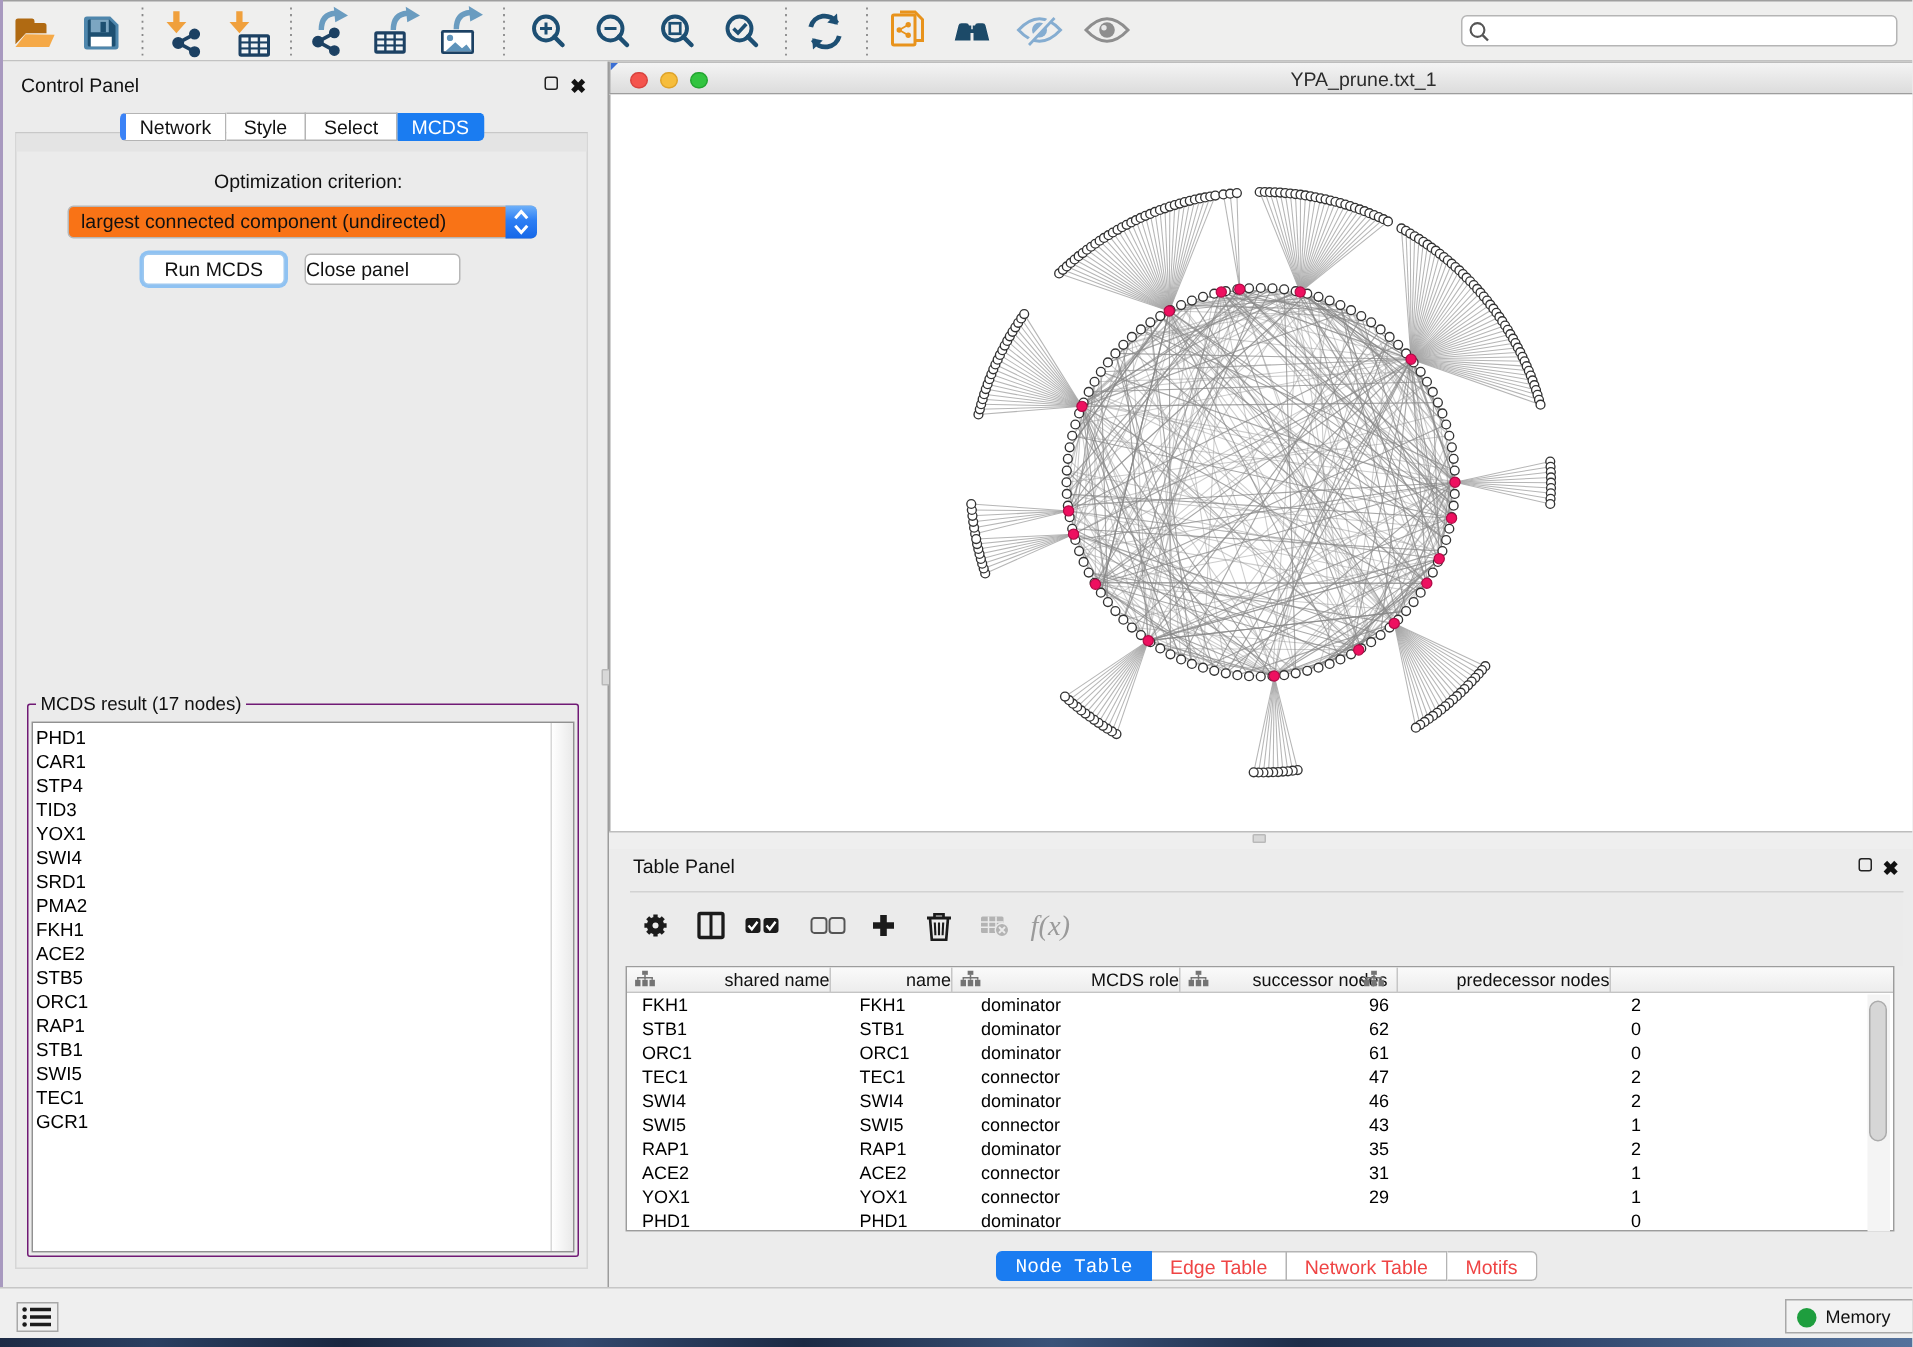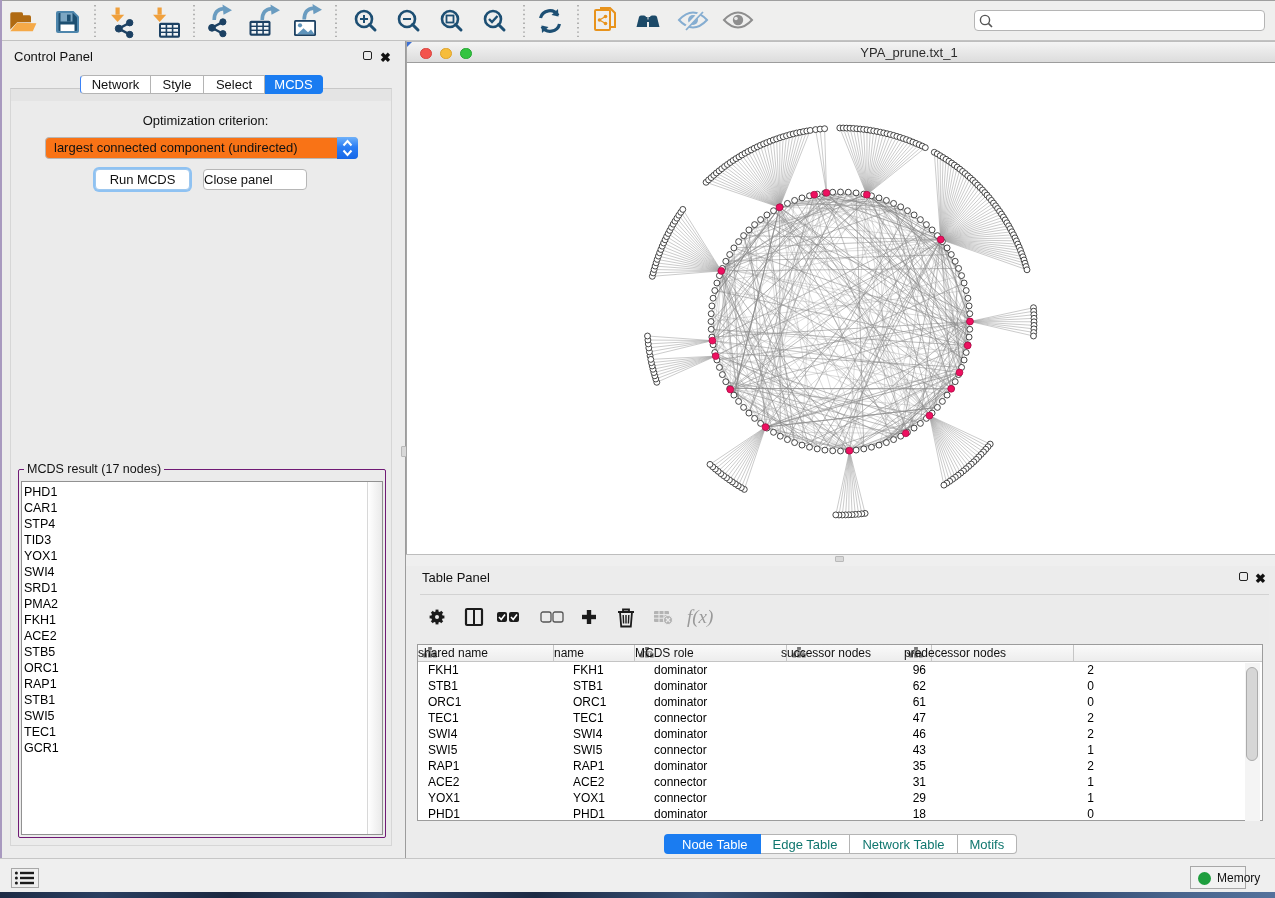--- a/index.html
+++ b/index.html
@@ -9,21 +9,21 @@
 #searchbox { position:absolute; left:974px; top:9px; width:291px; height:21px; background:#fff; border:1px solid #b5b5b5; border-radius:4px; }
 
 #ledge { left:0; top:0; width:2px; height:892px; background:#a899bf; }
 
 #cpanel { left:2px; top:41px; width:391px; height:817px; background:#ececec; }
 #cpanel .title { position:absolute; left:12px; top:8px; font-size:13px; color:#111; }
 #cp-max { position:absolute; left:361px; top:10px; width:9px; height:9px; border:1.5px solid #222; border-radius:2px; }
 #cp-close { position:absolute; left:378px; top:9px; font-size:13px; font-weight:bold; color:#111; }
 .tabrow { position:absolute; top:34px; left:78px; height:19px; display:flex; z-index:5; }
 .tab { height:19px; line-height:18px; font-size:13px; color:#111; background:#fff; border:1px solid #b4b4b4; border-left:none; text-align:center; }
-.tab.first { border-left:1px solid #3b82f6; border-radius:4px 0 0 4px; }
+.tab.first { border-left:4px solid #3b82f6; border-radius:4px 0 0 4px; }
 .tab.last { border-radius:0 4px 4px 0; }
 .tab.sel { background:#1a7cf1; color:#fff; border-color:#1a7cf1; }
 #cp-inner { position:absolute; left:8px; top:47px; width:382px; height:758px; background:#ebebeb; border:1px solid #d6d6d6; border-top:1px solid #c8c8c8; }
 #cp-inner .shade { position:absolute; left:0; top:0; width:100%; height:12px; background:#e4e4e4; }
 #opt-label { position:absolute; left:0; top:24px; width:100%; text-align:center; text-indent:9px; font-size:13px; color:#111; }
 #dropdown { position:absolute; left:34px; top:48px; width:313px; height:22px; background:#f97316; border:1px solid #b7b7b7; border-radius:4px; font-size:13px; color:#111; line-height:20px; padding-left:8px; }
 #dd-btn { position:absolute; right:-1px; top:-1px; width:21px; height:22px; border-radius:0 4px 4px 0; background:linear-gradient(#6fb1f9,#2c7ef4 45%,#1567e8); }
 #btn-run { position:absolute; left:84px; top:80px; width:95px; height:21px; background:#fff; border:1px solid #9ec8ef; border-radius:4px; box-shadow:0 0 0 2px #8fc2f2; font-size:13px; text-align:center; line-height:19px; color:#111; }
 #btn-close { position:absolute; left:192px; top:80px; width:104px; height:21px; background:#fff; border:1px solid #b7b7b7; border-radius:4px; font-size:13px; text-align:left; line-height:19px; color:#111; }
 #groupbox { position:absolute; left:7px; top:380px; width:368px; height:369px; border:1px solid #701a75; border-radius:2px; }
@@ -43,35 +43,35 @@
 #hsplit { position:absolute; left:0; top:513px; width:869px; height:12px; background:#efefef; border-top:1px solid #bdbdbd; }
 #hhandle { position:absolute; left:429px; top:1px; width:9px; height:6px; background:#d8d8d8; border:1px solid #b9b9b9; border-radius:1px; }
 
 #tpanel { left:406px; top:566px; width:869px; height:292px; background:#ececec; }
 #tpanel .title { position:absolute; left:16px; top:4px; font-size:13px; color:#111; }
 #tp-max { position:absolute; left:833px; top:6px; width:9px; height:9px; border:1.5px solid #222; border-radius:2px; }
 #tp-close { position:absolute; left:849px; top:5px; font-size:13px; font-weight:bold; color:#111; }
 #tp-toolbar { position:absolute; left:14px; top:28px; width:849px; height:50px; background:#ebebeb; border-top:1px solid #d2d2d2; }
 #tbl { position:absolute; left:11px; top:78px; width:846px; height:177px; background:#fff; border:1px solid #9c9c9c; }
 #tbl-head { position:absolute; left:0; top:0; width:844px; height:17px; background:linear-gradient(#fafafa,#ededed); border-bottom:1px solid #c4c4c4; font-size:12px; color:#111; }
-.hc { position:absolute; top:0; height:17px; border-right:1px solid #c6c6c6; text-align:left; line-height:17px; }
+.hc { position:absolute; top:0; height:17px; border-right:1px solid #c6c6c6; text-align:right; line-height:17px; }
 .row { position:absolute; left:0; width:830px; height:16px; font-size:12px; color:#000; }
 .c1 { position:absolute; left:10px; } .c2 { position:absolute; left:155px; } .c3 { position:absolute; left:236px; }
 .c4 { position:absolute; width:508px; text-align:right; left:0px; } .c5 { position:absolute; width:676px; text-align:right; left:0; }
 #tbl-scroll { position:absolute; right:2px; top:18px; width:15px; height:158px; background:#f4f4f4; }
 #tbl-thumb { position:absolute; left:1px; top:4px; width:12px; height:94px; background:#d6d6d6; border:1px solid #ababab; border-radius:6px; }
 .btabs { position:absolute; left:258px; top:268px; display:flex; }
-.btab { height:20px; line-height:19px; font-size:13px; color:#0f766e; background:#fff; border:1px solid #b4b4b4; border-left:none; padding:0 12px; }
-.btab.first { border-left:6px solid #4c1d95; border-radius:4px 0 0 4px; }
+.btab { height:20px; line-height:19px; font-size:13px; color:#ef4444; background:#fff; border:1px solid #b4b4b4; border-left:none; padding:0 12px; }
+.btab.first { border-left:1px solid #4c1d95; border-radius:4px 0 0 4px;font-family:Liberation Mono, monospace; }
 .btab.last { border-radius:0 4px 4px 0; }
 .btab.sel { background:#1a7cf1; color:#fff; border-color:#1a7cf1; }
 
 #statusbar { left:0; top:858px; width:1275px; height:34px; background:#efefef; border-top:1px solid #c6c6c6; }
 #listbtn { position:absolute; left:11px; top:9px; width:28px; height:20px; border:1px solid #a8a8a8; background:#efefef; }
-#membtn { position:absolute; left:1190px; top:7px; width:56px; height:23px; border:1px solid #a8a8a8; background:#f2f2f2; font-size:12px; color:#111; }
+#membtn { position:absolute; left:1190px; top:7px; width:86px; height:23px; border:1px solid #a8a8a8; background:#f2f2f2; font-size:12px; color:#111; }
 #membtn .dot { position:absolute; left:7px; top:5px; width:13px; height:13px; border-radius:50%; background:#1e9e3e; }
 #membtn .mtxt { position:absolute; left:26px; top:4px; }
 
 #wall { left:0; top:892px; width:1275px; height:6px; background:linear-gradient(90deg,#1d2b45 0%,#2a3f61 8%,#1a2740 18%,#33496e 30%,#1c2a44 42%,#3a5379 55%,#1e2d49 68%,#2c4166 80%,#48648c 92%,#54729c 100%); }
 </style></head>
 <body>
 <div class="abs" id="toolbar">
     <div id="searchbox"></div>
   </div>
 <div class="abs" id="ledge"></div>
@@ -1207,21 +1207,20 @@
         <span class="c1">YOX1</span>
         <span class="c2">YOX1</span>
         <span class="c3">connector</span>
         <span class="c4">29</span>
         <span class="c5">1</span>
       </div>
       <div class="row" style="top:162px">
         <span class="c1">PHD1</span>
         <span class="c2">PHD1</span>
         <span class="c3">dominator</span>
-        <span class="c4">18</span>
         <span class="c5">0</span>
       </div>
     <div id="tbl-scroll">
         <div id="tbl-thumb"></div>
       </div>
   </div>
   <div class="btabs">
     <div class="btab sel first">Node Table</div>
       <div class="btab">Edge Table</div>
       <div class="btab">Network Table</div>

